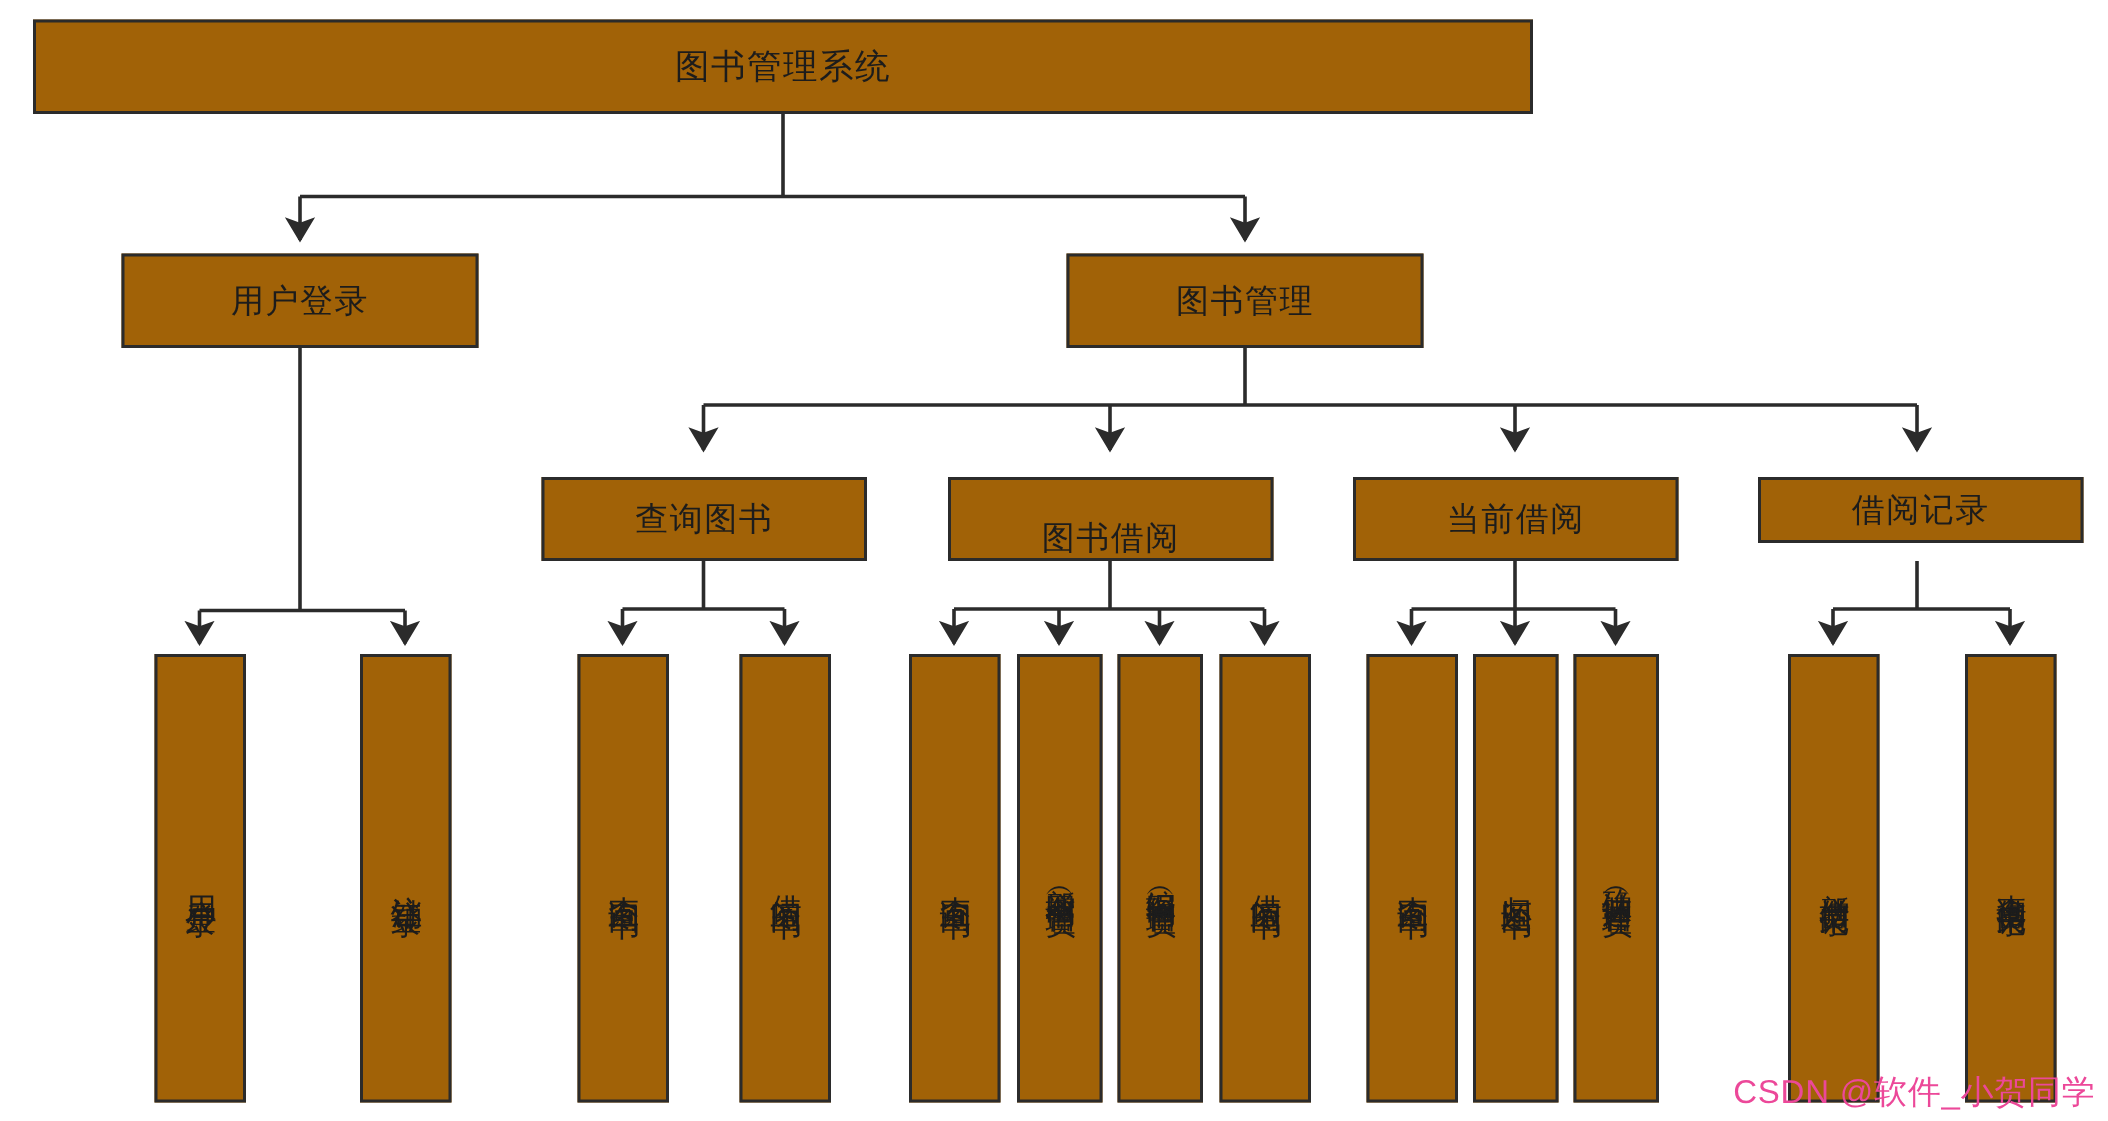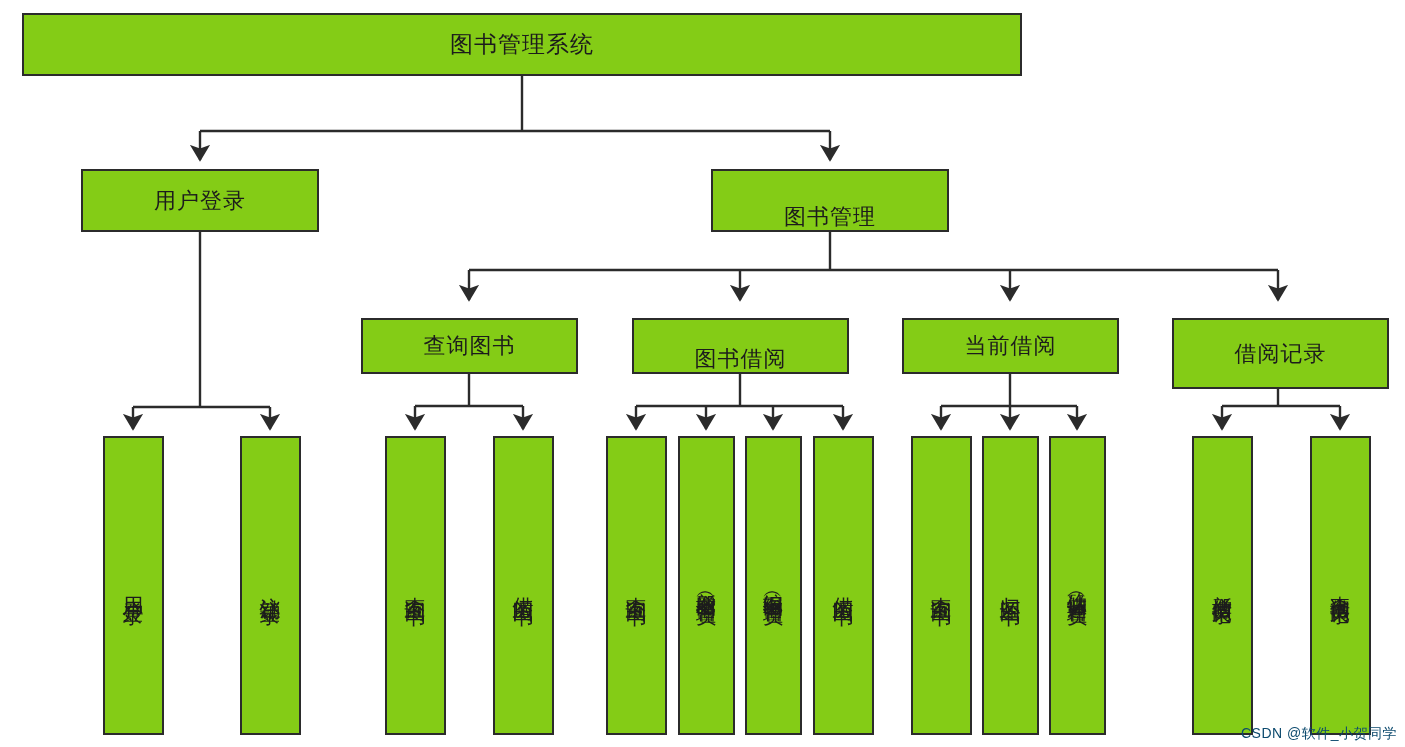--- a/index.html
+++ b/index.html
@@ -21,21 +21,21 @@
     position: absolute;
     left: 0;
     top: 0;
     width: 1405px;
     height: 747px;
     pointer-events: none;
   }
   .node {
     position: absolute;
     box-sizing: border-box;
-    background: #84cc16;
+    background: #a16207;
     border: 2px solid #2b2b2b;
     display: flex;
     align-items: center;
     justify-content: center;
     color: #1c1c1c;
     z-index: 2;
   }
   .node .lbl {
     display: block;
     text-align: center;
@@ -66,22 +66,22 @@
     white-space: nowrap;
   }
   .node.v.narrow .lbl {
     font-size: 20px;
     letter-spacing: 2px;
   }
   #watermark {
     position: absolute;
     right: 8px;
     bottom: 4px;
-    font-size: 14px;
-    color: #0c4a6e;
+    font-size: 22px;
+    color: #ec4899;
     letter-spacing: 0.5px;
     z-index: 5;
     white-space: nowrap;
   }
 </style>
 </head>
 <body>
 
 <div id="canvas">
 
@@ -135,34 +135,34 @@
     </g>
   </svg>
 
   <div class="node h root" style="left:22px; top:13px; width:1000px; height:63px;">
     <span class="lbl">图书管理系统</span>
   </div>
 
   <div class="node h" style="left:81px; top:169px; width:238px; height:63px;">
     <span class="lbl">用户登录</span>
   </div>
-  <div class="node h" style="left:711px; top:169px; width:238px; height:63px;align-items:flex-end;">
+  <div class="node h" style="left:711px; top:169px; width:238px; height:63px;">
     <span class="lbl">图书管理</span>
   </div>
 
   <div class="node h" style="left:361px; top:318px; width:217px; height:56px;">
     <span class="lbl">查询图书</span>
   </div>
   <div class="node h" style="left:632px; top:318px; width:217px; height:56px;align-items:flex-end;">
     <span class="lbl">图书借阅</span>
   </div>
   <div class="node h" style="left:902px; top:318px; width:217px; height:56px;justify-content:center;">
     <span class="lbl">当前借阅</span>
   </div>
-  <div class="node h" style="left:1172px; top:318px; width:217px; height:71px;">
+  <div class="node h" style="left:1172px; top:318px; width:217px; height:44px;">
     <span class="lbl">借阅记录</span>
   </div>
 
   <div class="node v" style="left:103px; top:436px; width:61px; height:299px;">
     <span class="lbl">用户登录</span>
   </div>
   <div class="node v" style="left:240px; top:436px; width:61px; height:299px;">
     <span class="lbl">注销登录</span>
   </div>
 

